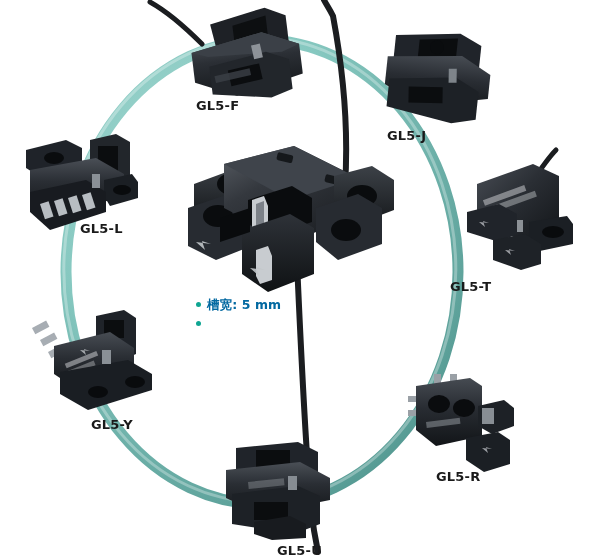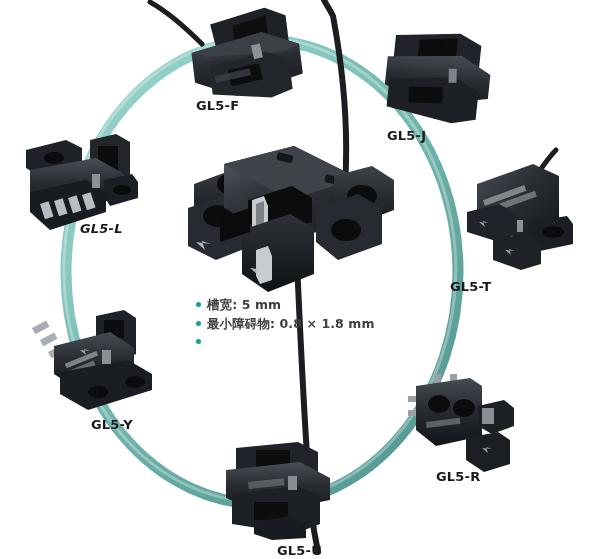--- a/index.html
+++ b/index.html
@@ -30,21 +30,21 @@
   .specs {
     position: absolute;
     left: 196px;
     top: 296px;
     width: 230px;
   }
   .spec-line {
     font-family: "DejaVu Sans", "Liberation Sans", sans-serif;
     font-size: 12.5px;
     font-weight: bold;
-    color: #404040;
+    color: #0369a1;
     line-height: 18.5px;
     white-space: nowrap;
     letter-spacing: 0.1px;
   }
   .spec-line .dot {
     display: inline-block;
     width: 5px; height: 5px;
     border-radius: 50%;
     background: #0FA592;
     margin-right: 6px;
@@ -316,21 +316,21 @@
       <path d="M18,58 L74,46 L94,58 L94,78 L38,96 L18,78 Z" fill="#181b20"></path>
       <g fill="#b8bdc2">
         <rect x="28" y="70" width="9" height="16" transform="rotate(-18 28 70)"></rect>
         <rect x="42" y="67" width="9" height="16" transform="rotate(-18 42 67)"></rect>
         <rect x="56" y="64" width="9" height="16" transform="rotate(-18 56 64)"></rect>
         <rect x="70" y="61" width="9" height="16" transform="rotate(-18 70 61)"></rect>
       </g>
       <rect x="80" y="40" width="8" height="14" fill="#8a9096"></rect>
     </svg>
   </div>
-  <div class="part-label" style="left:80px; top:221px;font-style:italic;">GL5-L</div>
+  <div class="part-label" style="left:80px; top:221px;">GL5-L</div>
 
   <div class="center-sensor">
     <svg width="210" height="165" viewBox="0 0 210 165">
       <defs>
         <linearGradient id="cTop" x1="0.1" y1="0" x2="0.85" y2="1">
           <stop offset="0%" stop-color="#555a61"></stop>
           <stop offset="35%" stop-color="#34383e"></stop>
           <stop offset="100%" stop-color="#1a1d21"></stop>
         </linearGradient>
         <linearGradient id="cFront" x1="0" y1="0" x2="0" y2="1">
@@ -373,20 +373,17 @@
 
       <path d="M34,80 L64,70 L64,94 L34,104 Z" fill="#090b0d"></path>
     </svg>
   </div>
 
   <div class="specs">
     <div class="spec-line">
       <span class="dot"></span><span>槽宽: 5 mm</span>
     </div>
     <div class="spec-line">
-      <span class="dot"></span><span>最小障碍物: 0.8 × 1.8 mm</span>
-    </div>
-    <div class="spec-line">
       <span class="dot"></span>
     </div>
   </div>
 
 </div>
 
 </body></html>

